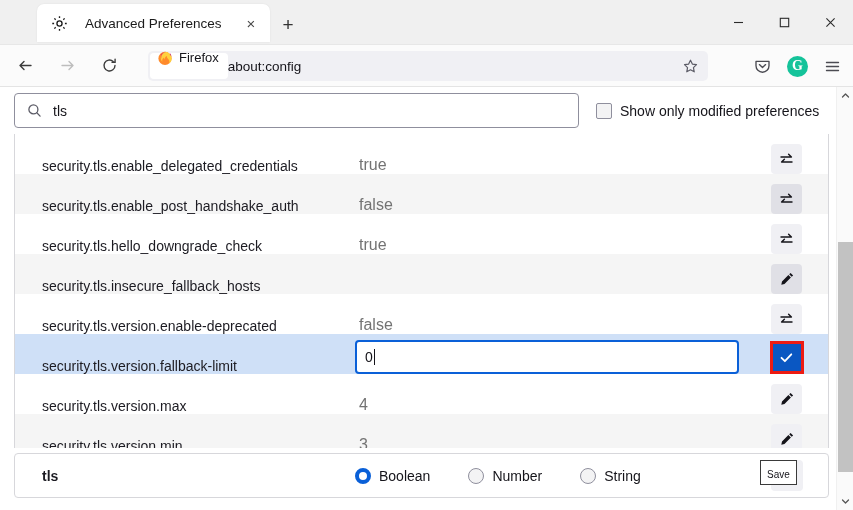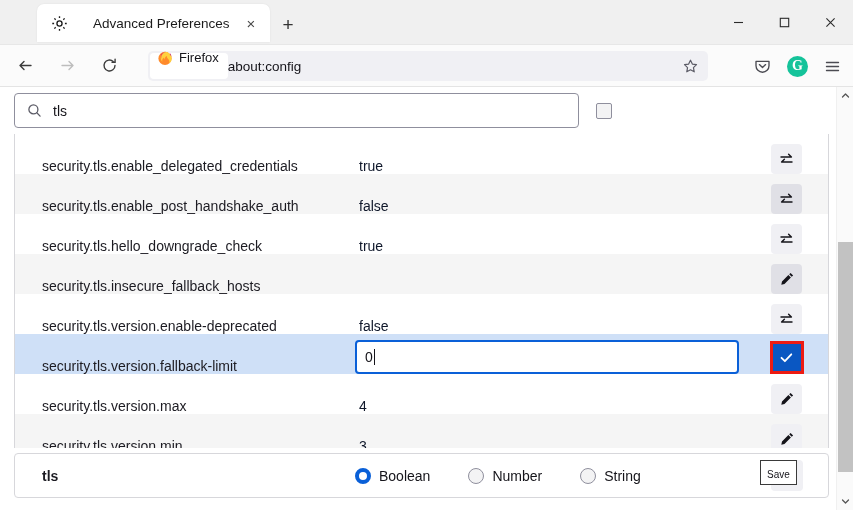--- a/index.html
+++ b/index.html
@@ -43,21 +43,21 @@
   .tab-favicon {
     width: 17px;
     height: 17px;
     flex: 0 0 17px;
     display: block;
   }
   .tab-title {
     flex: 1;
     font-size: 13.5px;
     color: #1b1b1b;
-    margin-left: 25px;
+    margin-left: 17px;
     white-space: nowrap;
     overflow: hidden;
     text-overflow: ellipsis;
   }
   .tab-close {
     width: 22px;
     height: 22px;
     flex: 0 0 22px;
     display: flex;
     align-items: center;
@@ -274,22 +274,22 @@
     flex: 0 0 340px;
     padding-left: 27px;
     font-size: 14px;
     color: #1c1b22;
     white-space: nowrap;
     overflow: hidden;
     text-overflow: ellipsis;
   }
   .pref-value {
     flex: 1;
-    font-size: 14px;
-    color: #0f172a;
+    font-size: 16px;
+    color: #737373;
     padding-left: 4px;
     white-space: nowrap;
     overflow: hidden;
   }
   .pref-action {
     width: 83px;
     flex: 0 0 83px;
     display: flex;
     align-items: center;
     justify-content: center;
@@ -551,20 +551,21 @@
           <svg width="15" height="15" viewBox="0 0 15 15" fill="none" stroke="#5b5b66" stroke-width="1.3" stroke-linecap="round">
             <circle cx="6.4" cy="6.4" r="4.5"></circle>
               <path d="M9.8 9.8l3.3 3.3"></path>
           </svg>
         </span>
         <span class="search-value" title="Search preference name">tls</span>
       </div>
 
       <div class="modified-wrap">
         <span class="chk"></span>
+        <span class="modified-label">Show only modified preferences</span>
       </div>
     </div>
 
     <div class="prefs-outer">
 
       <div class="prefrow">
         <span class="pref-name">security.tls.enable_delegated_credentials</span>
         <span class="pref-value">true</span>
         <span class="pref-action">
           <span class="iconbtn">

